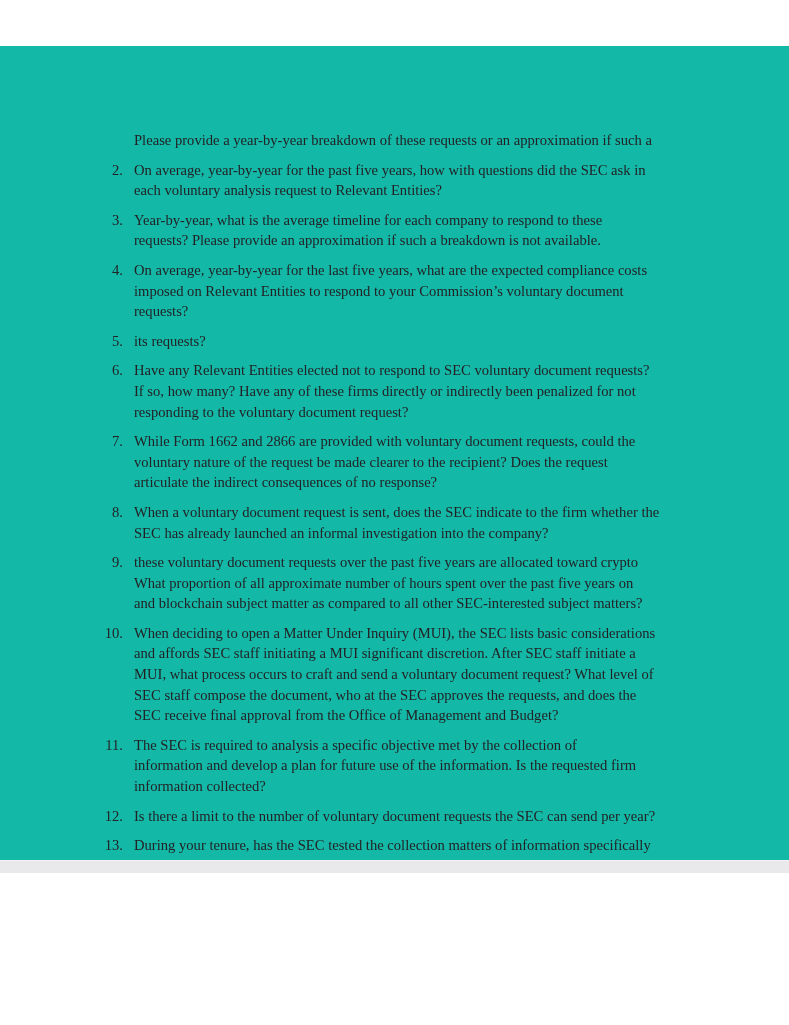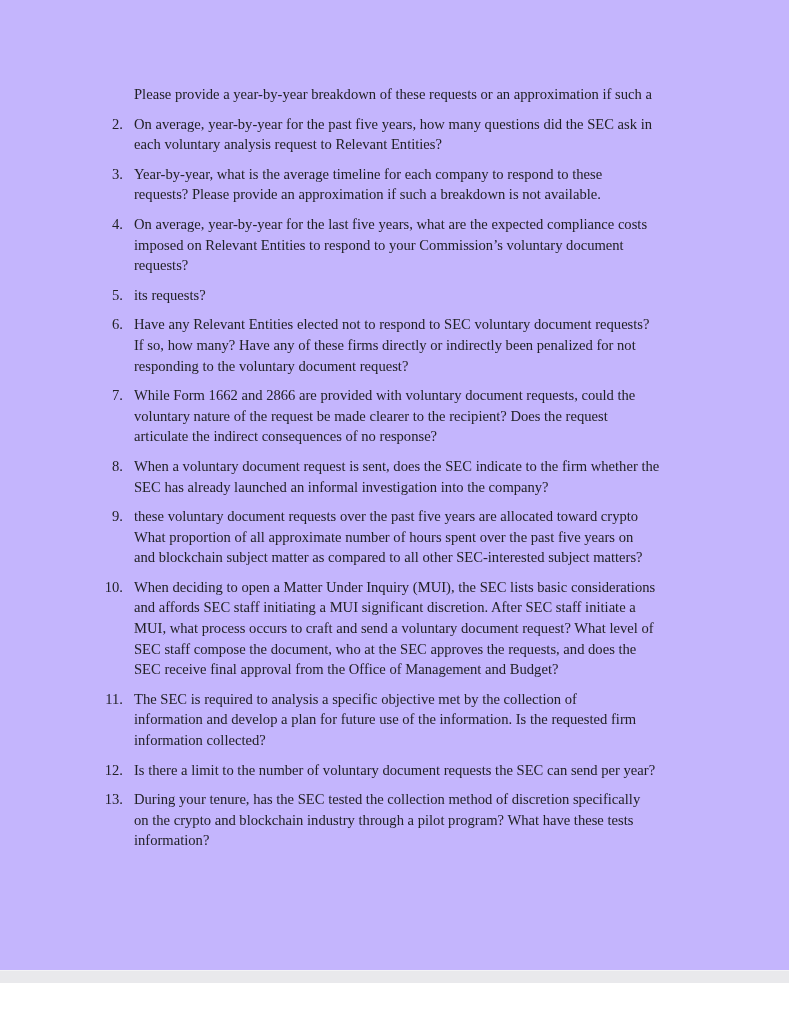--- a/index.html
+++ b/index.html
@@ -3,27 +3,28 @@
 <meta charset="utf-8">
 <style>
   html, body {
     margin: 0;
     padding: 0;
     background: #ffffff;
   }
   .page {
     position: relative;
     width: 789px;
-    height: 983px;
-    background: #c4b5fd;
+    height: 827px;
+    background: #14b8a6;
     overflow: hidden;
     font-family: "Liberation Serif", "DejaVu Serif", serif;
     font-size: 14.6px;
     line-height: 20.6px;
     color: #222226;
+    margin-top: 46px;
   }
   .content {
     position: absolute;
     left: 134px;
     top: 84px;
     width: 600px;
   }
   .intro {
     margin: 0 0 9px 0;
   }
@@ -58,21 +59,21 @@
   <div class="content">
 
     <div class="intro">
       <div class="line">Please provide a year-by-year breakdown of these requests or an approximation if such a</div>
     </div>
 
     <div id="question-list">
         <div class="item">
           <span class="num">2.</span>
           <div>
-            <div class="line">On average, year-by-year for the past five years, how many questions did the SEC ask in</div>
+            <div class="line">On average, year-by-year for the past five years, how with questions did the SEC ask in</div>
             <div class="line">each voluntary analysis request to Relevant Entities?</div>
           </div>
         </div>
         <div class="item">
           <span class="num">3.</span>
           <div>
             <div class="line">Year-by-year, what is the average timeline for each company to respond to these</div>
             <div class="line">requests? Please provide an approximation if such a breakdown is not available.</div>
           </div>
         </div>
@@ -141,21 +142,21 @@
         </div>
         <div class="item">
           <span class="num">12.</span>
           <div>
             <div class="line">Is there a limit to the number of voluntary document requests the SEC can send per year?</div>
           </div>
         </div>
         <div class="item">
           <span class="num">13.</span>
           <div>
-            <div class="line">During your tenure, has the SEC tested the collection method of discretion specifically</div>
+            <div class="line">During your tenure, has the SEC tested the collection matters of information specifically</div>
             <div class="line">on the crypto and blockchain industry through a pilot program? What have these tests</div>
             <div class="line">information?</div>
           </div>
         </div>
       </div>
 
   </div>
   <div class="bottom-bar"></div>
 </div>
 

